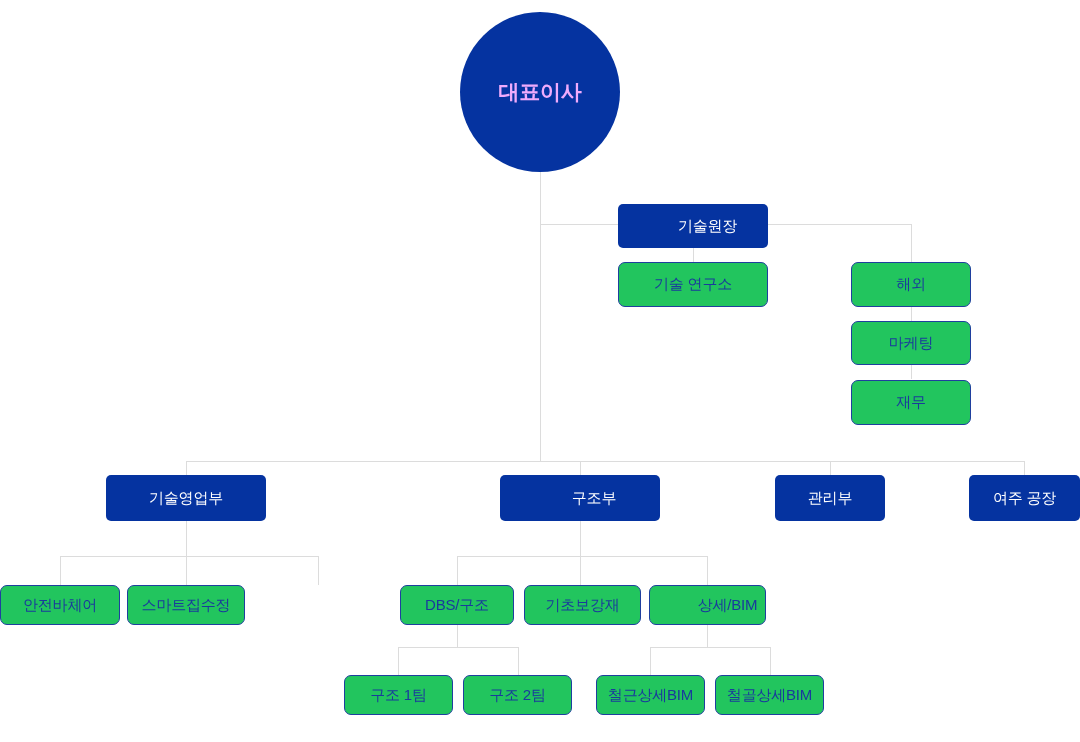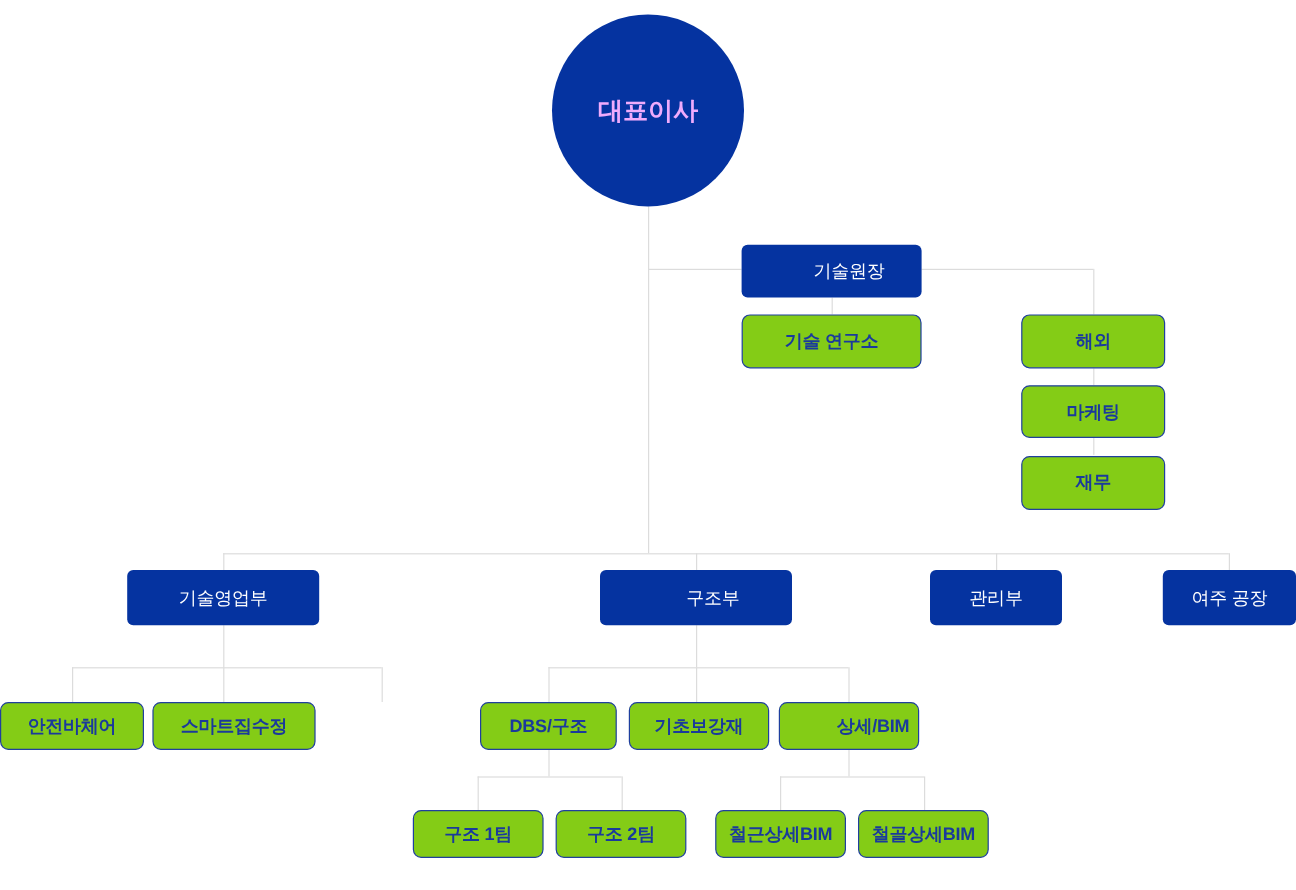--- a/index.html
+++ b/index.html
@@ -49,26 +49,26 @@
 
   .node.filled {
     background: #0533A0;
     color: #ffffff;
     border-radius: 5px;
     font-size: 15px;
     font-weight: normal;
   }
 
   .node.outlined {
-    background: #84cc16;
+    background: #22c55e;
     color: #1a3a9c;
     border: 1px solid #1f3f9e;
     border-radius: 7px;
     font-size: 15px;
-    font-weight: bold;
+    font-weight: normal;
   }
 </style>
 </head>
 <body>
 
 <div id="chart">
 
   <div class="line v" style="left:540px; top:172px; height:289px;"></div>
 
   <div class="line h" style="left:540px; top:224px; width:78px;"></div>
@@ -120,21 +120,21 @@
   <div class="node outlined" style="left:851px; top:262px; width:120px; height:45px;">해외</div>
   <div class="node outlined" style="left:851px; top:321px; width:120px; height:44px;">마케팅</div>
   <div class="node outlined" style="left:851px; top:380px; width:120px; height:45px;">재무</div>
 
   <div class="node filled" style="left:106px; top:475px; width:160px; height:46px;">기술영업부</div>
   <div class="node filled" style="left:500px; top:475px; width:160px; height:46px;padding-left:28px;">구조부</div>
   <div class="node filled" style="left:775px; top:475px; width:110px; height:46px;">관리부</div>
   <div class="node filled" style="left:969px; top:475px; width:111px; height:46px;">여주 공장</div>
 
   <div class="node outlined" style="left:0px; top:585px; width:120px; height:40px;">안전바체어</div>
-  <div class="node outlined" style="left:127px; top:585px; width:136px; height:40px;">스마트집수정</div>
+  <div class="node outlined" style="left:127px; top:585px; width:118px; height:40px;">스마트집수정</div>
 
   <div class="node outlined" style="left:400px; top:585px; width:114px; height:40px;">DBS/구조</div>
   <div class="node outlined" style="left:524px; top:585px; width:117px; height:40px;">기초보강재</div>
   <div class="node outlined" style="left:649px; top:585px; width:117px; height:40px;padding-left:40px;">상세/BIM</div>
 
   <div class="node outlined" style="left:344px; top:675px; width:109px; height:40px;">구조 1팀</div>
   <div class="node outlined" style="left:463px; top:675px; width:109px; height:40px;">구조 2팀</div>
 
   <div class="node outlined" style="left:596px; top:675px; width:109px; height:40px;">철근상세BIM</div>
   <div class="node outlined" style="left:715px; top:675px; width:109px; height:40px;">철골상세BIM</div>

